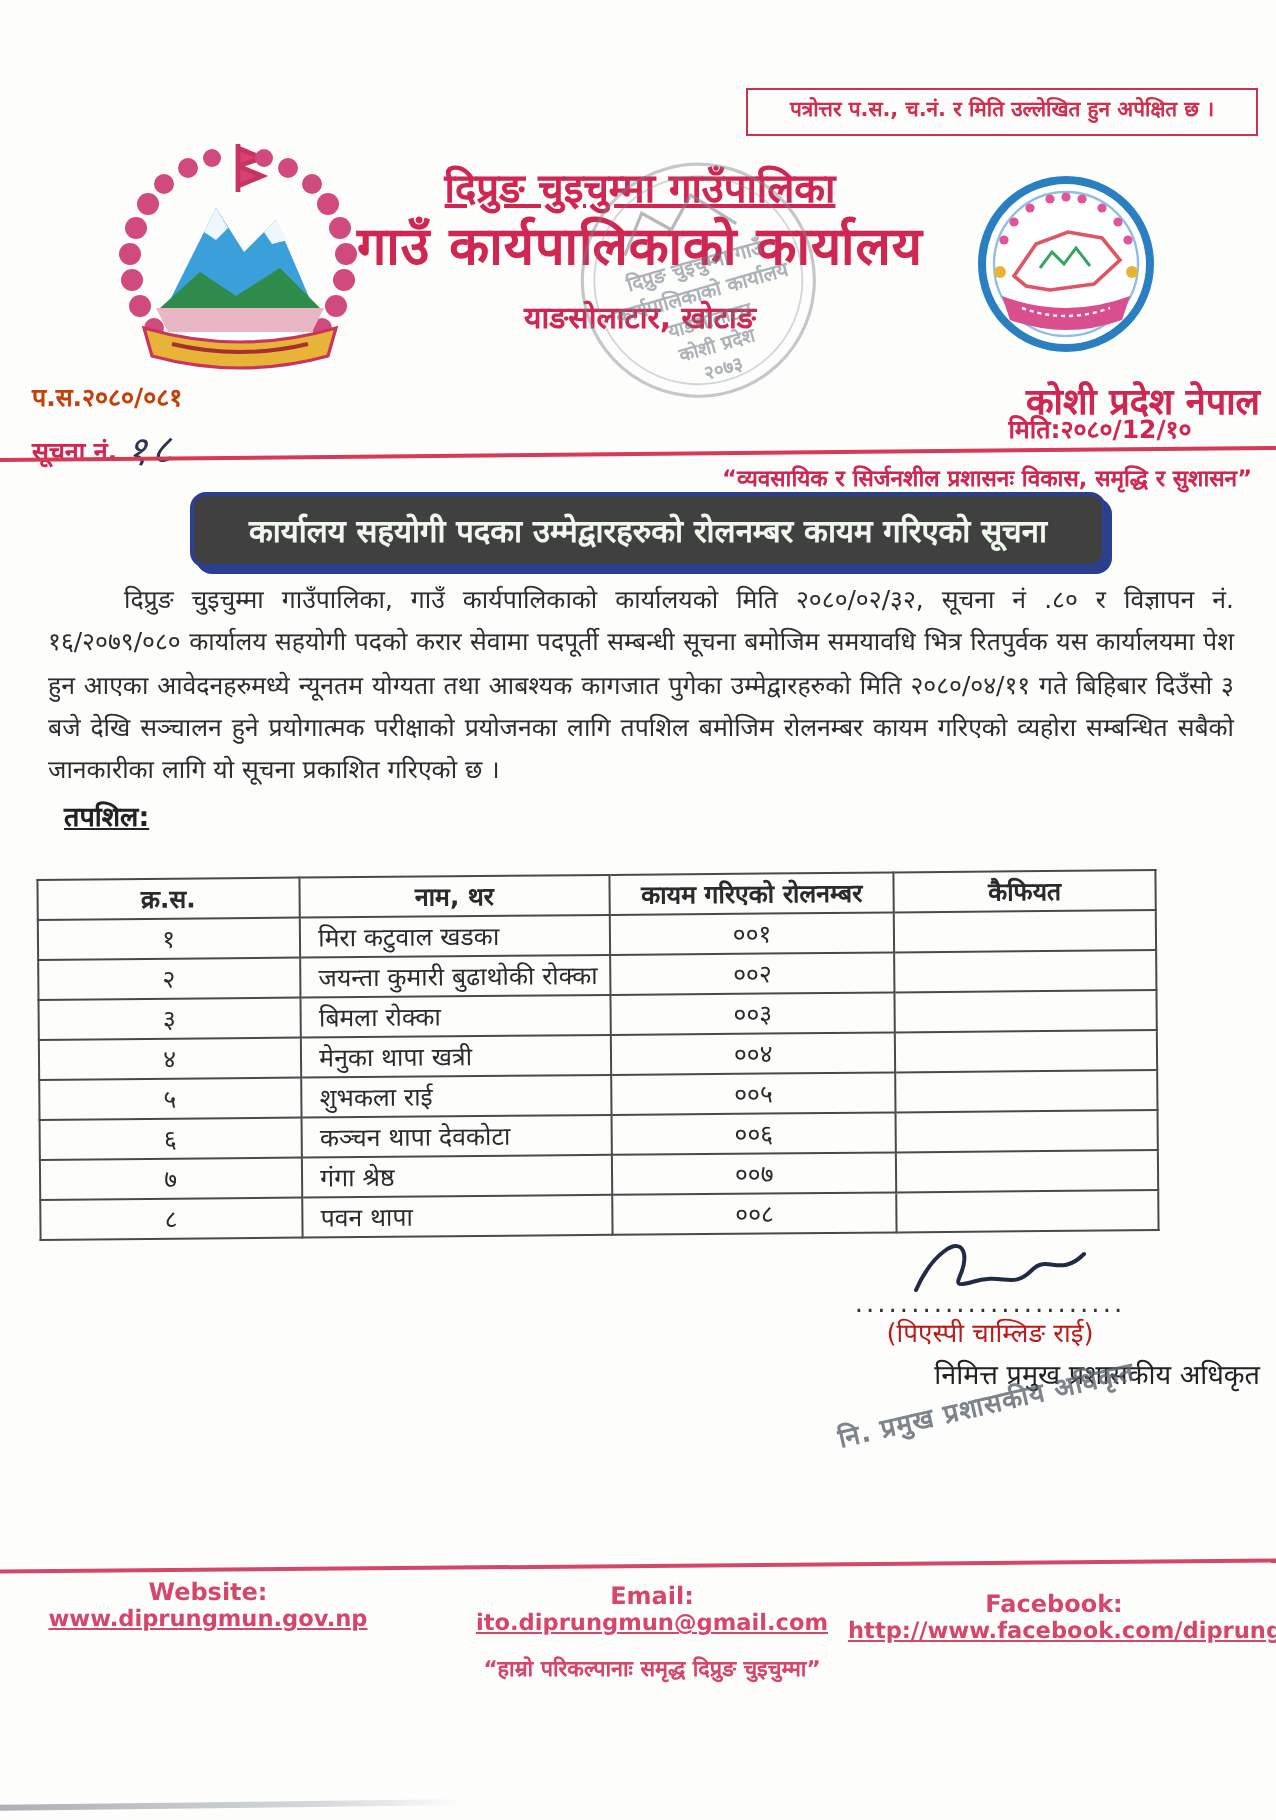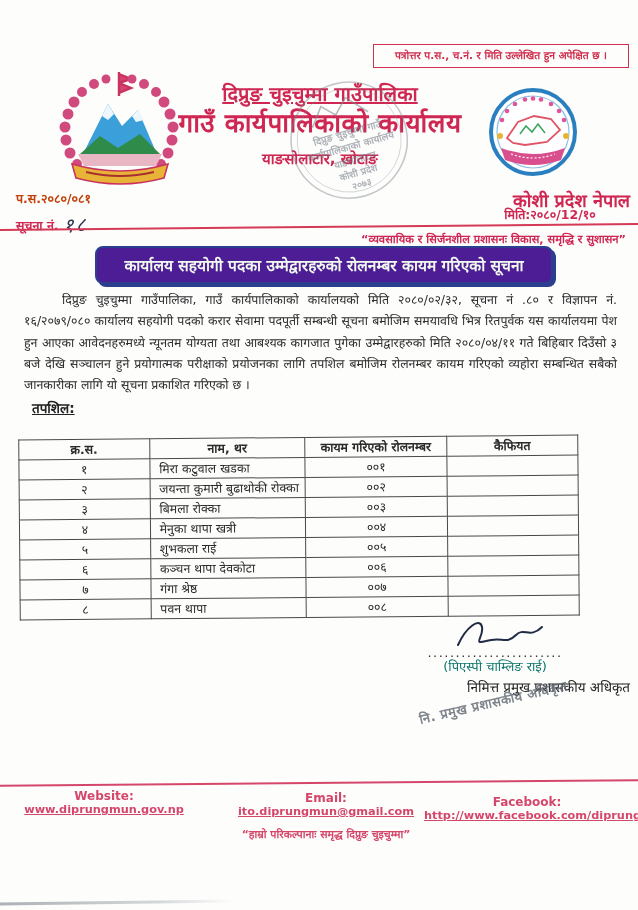--- a/index.html
+++ b/index.html
@@ -41,21 +41,21 @@
   .hdr-date{top:206px;left:470px;width:160px;text-align:center;
     color:#cf2752;font-size:12.5px;font-weight:600;}
 
   .sep-top{top:226px;left:-4px;width:646px;height:2.2px;background:#d53a56;
     transform:rotate(-0.55deg);}
   .motto{top:231px;right:12px;color:#cf2752;font-size:11.3px;font-weight:700;}
 
   
   .title-banner{
     top:246px;left:95px;width:438px;
-    background:#4c1d95;border:2px solid #2b3f8e;border-radius:8px;
+    background:#404040;border:2px solid #2b3f8e;border-radius:8px;
     box-shadow:3px 3px 0 #2b3f8e;
     color:#f0f7ee;font-size:15.5px;font-weight:700;text-align:center;
     padding:6px 8px;white-space:nowrap;
   }
 
   .body-par{top:289px;left:24px;width:593px;font-size:12.4px;line-height:1.72;
     text-align:justify;text-indent:38px;color:#2d2d2d;}
 
   .tapashil{top:399px;left:32px;font-size:13.5px;font-weight:800;
     text-decoration:underline;color:#222;}
@@ -65,21 +65,21 @@
   table{border-collapse:collapse;width:100%;font-size:12.4px;color:#2b2b2b;}
   th,td{border:1px solid #4a4a4a;padding:1px 6px;height:17px;}
   th{font-weight:600;text-align:center;}
   td.c{text-align:center;}
   td.l{text-align:left;padding-left:9px;white-space:nowrap;}
 
   
   .sig-ink{top:615px;left:452px;width:96px;height:40px;}
   .sig-dots{top:645px;left:410px;width:170px;text-align:center;
     font-size:13px;letter-spacing:1.5px;color:#333;}
-  .sig-name{top:657px;left:380px;width:230px;text-align:center;font-size:13px;color:#0f766e;}
+  .sig-name{top:657px;left:380px;width:230px;text-align:center;font-size:13px;color:#b91c1c;}
   .sig-desig{top:678px;left:360px;width:270px;text-align:right;
     font-size:13.5px;color:#222;}
   .sig-stamp{top:693px;left:393px;width:200px;text-align:center;
     transform:rotate(-13deg);color:#5f6670;font-size:13px;font-weight:800;
     opacity:.8;letter-spacing:.5px;white-space:nowrap;}
 
   
   .sep-bottom{top:782px;left:-4px;width:646px;height:1.8px;background:#d5476a;
     transform:rotate(-0.5deg);}
   .foot-col{color:#d5476a;text-align:center;font-weight:700;}

